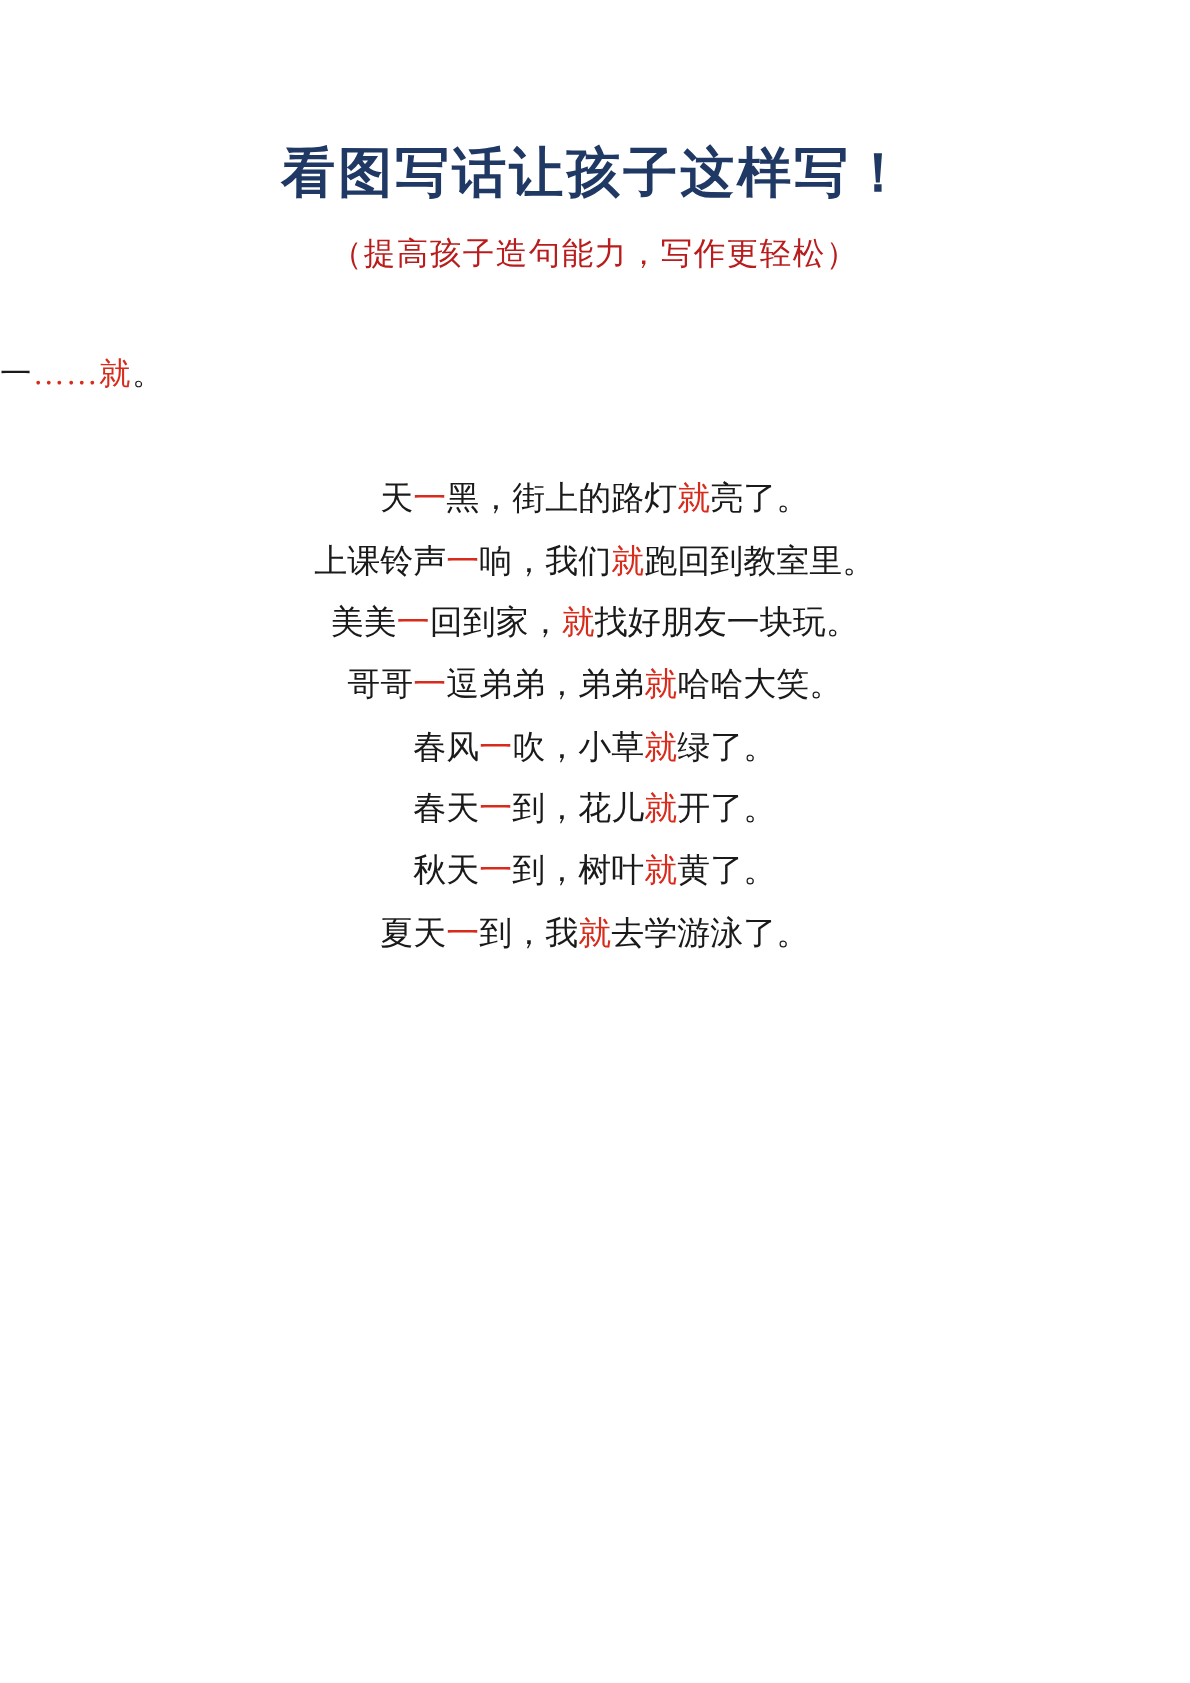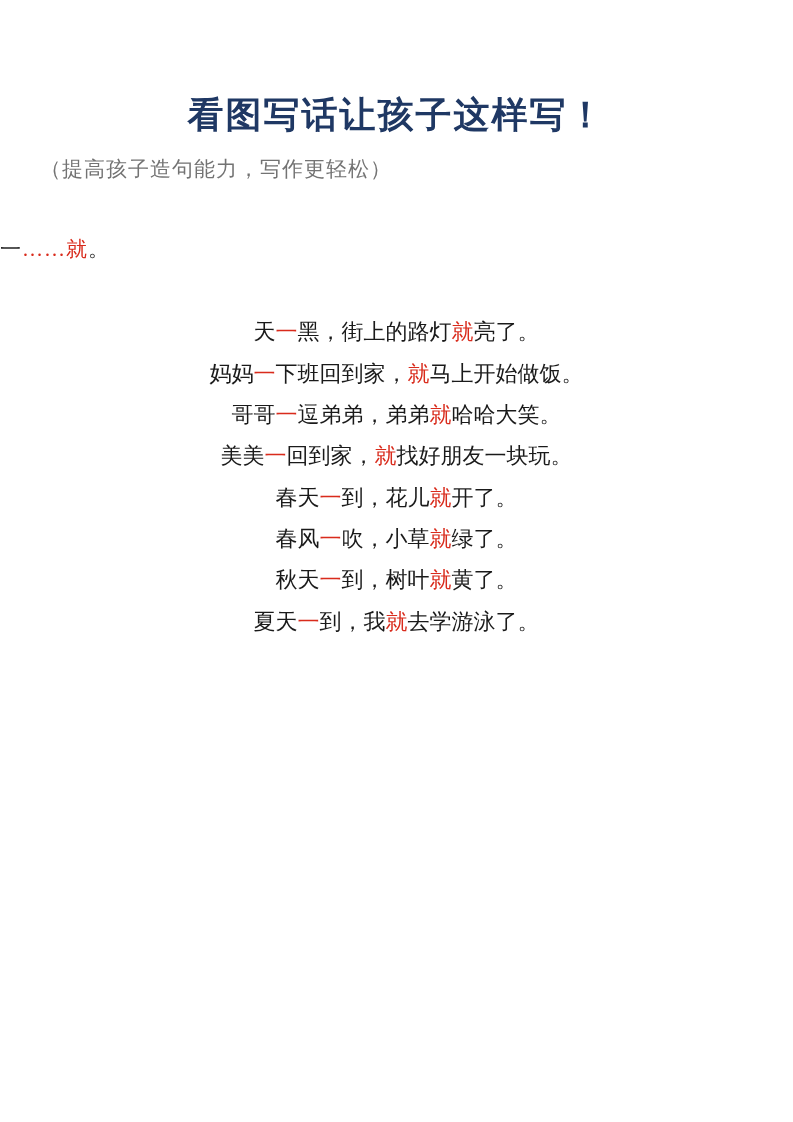--- a/index.html
+++ b/index.html
@@ -26,27 +26,27 @@
     color: #1f3864;
     font-size: 36px;
     font-weight: bold;
     letter-spacing: 2px;
     margin: 0;
     padding-top: 94px;
     line-height: 1.2;
     font-family: "Liberation Serif", "DejaVu Serif", serif;
   }
   .subtitle {
-    color: #737373;
+    text-align: center;
+    color: #b91c1c;
     font-size: 21px;
     margin: 0;
     padding-top: 18px;
     letter-spacing: 1px;
     font-family: "Liberation Serif", "DejaVu Serif", serif;
-    padding-left: 40px;
   }
   .pattern {
     font-size: 21px;
     margin: 0;
     padding-top: 52px;
     letter-spacing: 1px;
     color: #1a1a1a;
   }
   .pattern .hl {
     color: #d92b1c;
@@ -80,22 +80,22 @@
   <h1 class="title">看图写话让孩子这样写！</h1>
 
   <div class="subtitle">（提高孩子造句能力，写作更轻松）</div>
 
   <div class="pattern">
     <span>一</span><span class="hl">……</span><span class="hl">就</span><span>。</span>
   </div>
 
   <ul class="sentences" id="sentence-list">
       <li><span class="sent-inner"><span>天</span><span style="color: rgb(217, 43, 28);">一</span><span>黑，街上的路灯</span><span style="color: rgb(217, 43, 28);">就</span><span>亮了。</span></span></li>
-      <li><span class="sent-inner"><span>妈妈</span><span style="color: rgb(217, 43, 28);">一</span><span>下班回到家，</span><span style="color: rgb(217, 43, 28);">就</span><span>马上开始做饭。</span></span></li>
+      <li><span class="sent-inner"><span>上课铃声</span><span style="color: rgb(217, 43, 28);">一</span><span>响，我们</span><span style="color: rgb(217, 43, 28);">就</span><span>跑回到教室里。</span></span></li>
+      <li><span class="sent-inner"><span>美美</span><span style="color: rgb(217, 43, 28);">一</span><span>回到家，</span><span style="color: rgb(217, 43, 28);">就</span><span>找好朋友一块玩。</span></span></li>
       <li><span class="sent-inner"><span>哥哥</span><span style="color: rgb(217, 43, 28);">一</span><span>逗弟弟，弟弟</span><span style="color: rgb(217, 43, 28);">就</span><span>哈哈大笑。</span></span></li>
-      <li><span class="sent-inner"><span>美美</span><span style="color: rgb(217, 43, 28);">一</span><span>回到家，</span><span style="color: rgb(217, 43, 28);">就</span><span>找好朋友一块玩。</span></span></li>
+      <li><span class="sent-inner"><span>春风</span><span style="color: rgb(217, 43, 28);">一</span><span>吹，小草</span><span style="color: rgb(217, 43, 28);">就</span><span>绿了。</span></span></li>
       <li><span class="sent-inner"><span>春天</span><span style="color: rgb(217, 43, 28);">一</span><span>到，花儿</span><span style="color: rgb(217, 43, 28);">就</span><span>开了。</span></span></li>
-      <li><span class="sent-inner"><span>春风</span><span style="color: rgb(217, 43, 28);">一</span><span>吹，小草</span><span style="color: rgb(217, 43, 28);">就</span><span>绿了。</span></span></li>
       <li><span class="sent-inner"><span>秋天</span><span style="color: rgb(217, 43, 28);">一</span><span>到，树叶</span><span style="color: rgb(217, 43, 28);">就</span><span>黄了。</span></span></li>
       <li><span class="sent-inner"><span>夏天</span><span style="color: rgb(217, 43, 28);">一</span><span>到，我</span><span style="color: rgb(217, 43, 28);">就</span><span>去学游泳了。</span></span></li>
     </ul>
 
 </div>
 
 </body></html>

